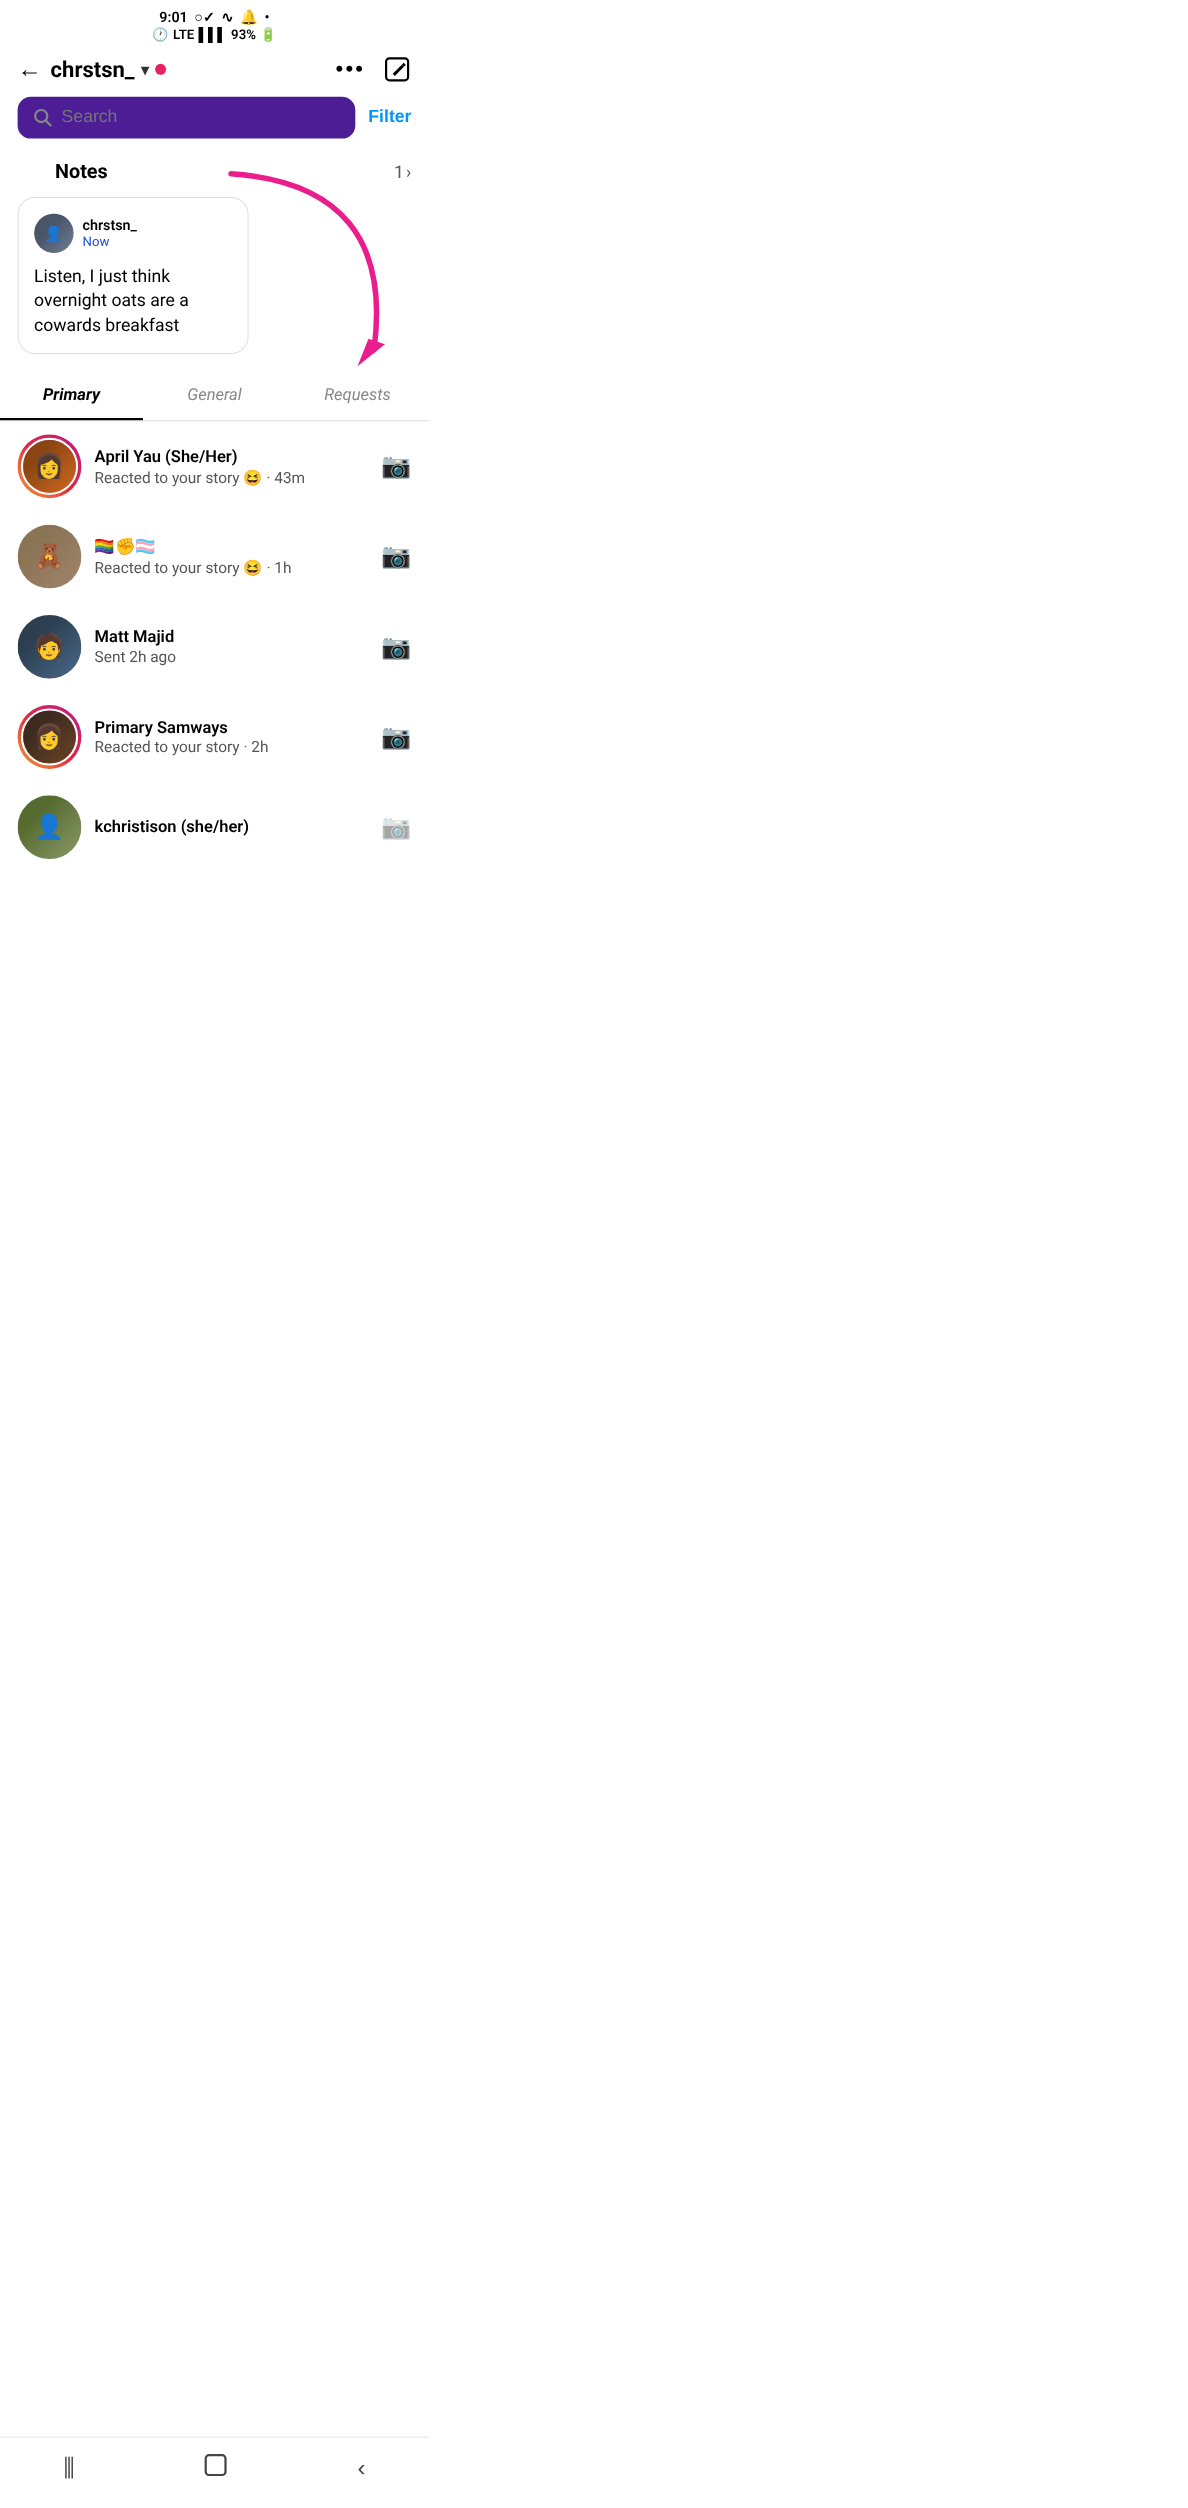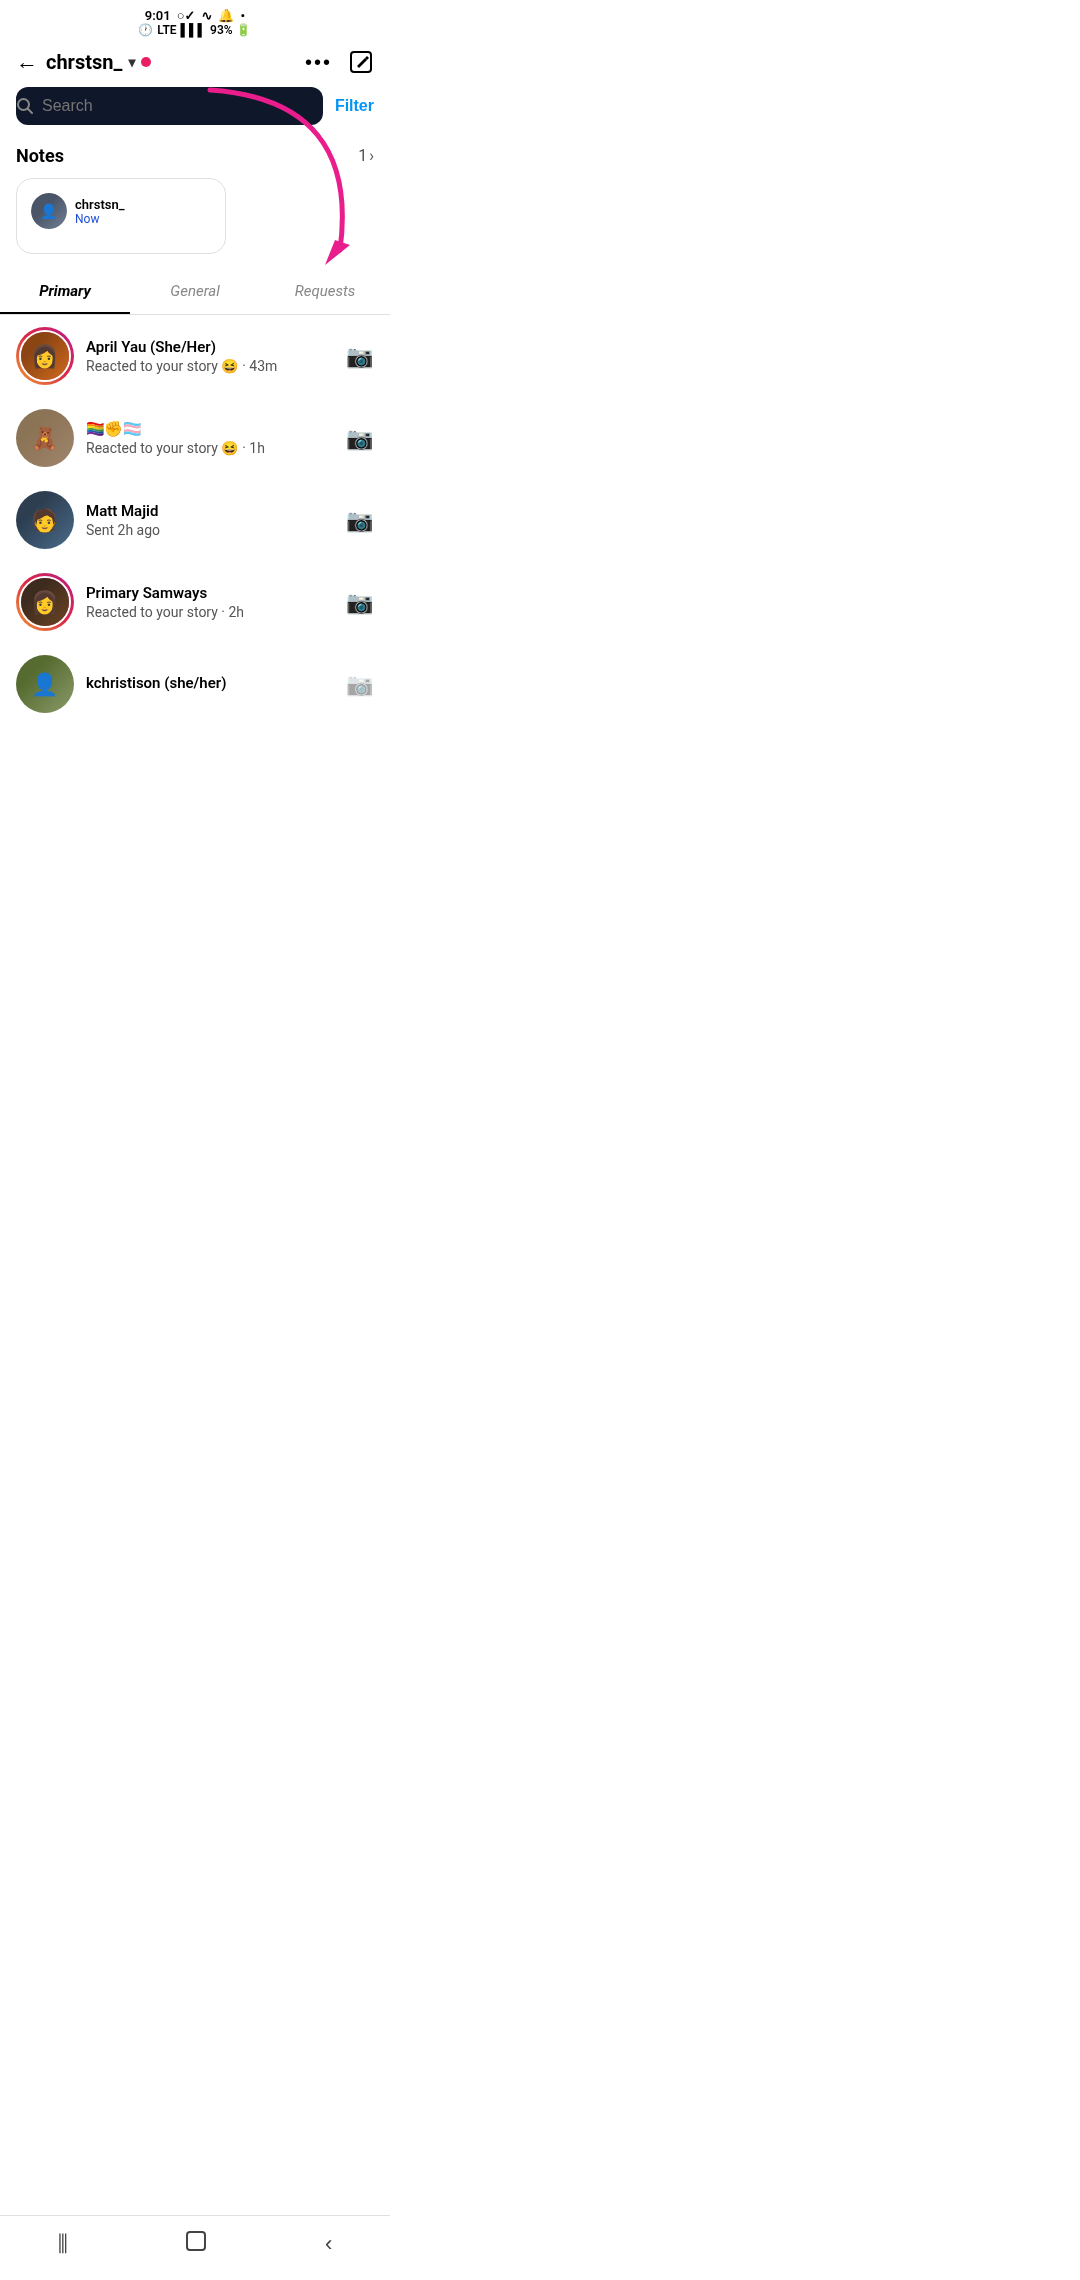--- a/index.html
+++ b/index.html
@@ -62,23 +62,23 @@
     .search-container {
       display: flex;
       align-items: center;
       padding: 0 16px 16px;
       gap: 12px;
     }
     .search-input-wrapper {
       flex: 1;
       display: flex;
       align-items: center;
-      background: #0f172a;
+      background: #4c1d95;
       border-radius: 12px;
-      padding: 10px 0;
+      padding: 10px 14px;
       gap: 8px;
     }
     .search-input-wrapper input {
       border: none;
       background: transparent;
       font-size: 16px;
       color: #888;
       outline: none;
       flex: 1;
     }
@@ -95,20 +95,21 @@
     
     .notes-header {
       display: flex;
       justify-content: space-between;
       align-items: center;
       padding: 4px 16px 12px;
     }
     .notes-title {
       font-size: 18px;
       font-weight: 700;
+      margin-left: 34px;
     }
     .notes-count {
       font-size: 16px;
       color: #555;
       display: flex;
       align-items: center;
       gap: 2px;
     }
 
     
@@ -330,20 +331,21 @@
   <div class="note-card">
     <div class="note-user">
       <div class="note-avatar">
         <div class="note-avatar-img">👤</div>
       </div>
       <div>
         <div class="note-username">chrstsn_</div>
         <div class="note-time">Now</div>
       </div>
     </div>
+    <div class="note-text">Listen, I just think overnight oats are a cowards breakfast</div>
   </div>
 </div>
 
 <div style="position:relative; height:0; overflow:visible;">
   <svg style="position:absolute; top:-200px; left:180px; width:220px; height:210px; pointer-events:none;" viewBox="0 0 220 210" fill="none">
     <path d="M 30 20 Q 180 30 160 180" stroke="#e91e8c" stroke-width="5" fill="none" stroke-linecap="round"></path>
     <polygon points="145,195 170,175 155,170" fill="#e91e8c"></polygon>
   </svg>
 </div>
 

